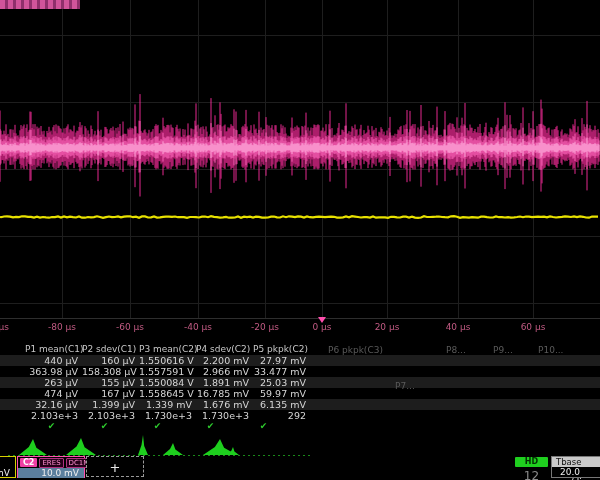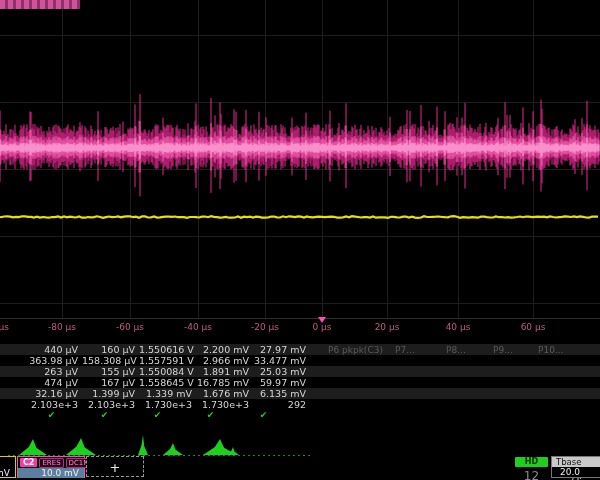--- a/index.html
+++ b/index.html
@@ -85,20 +85,28 @@
       <span class="axis-label" style="left: 130px;">-60 µs</span>
       <span class="axis-label" style="left: 198px;">-40 µs</span>
       <span class="axis-label" style="left: 265px;">-20 µs</span>
       <span class="axis-label" style="left: 322px;">0 µs</span>
       <span class="axis-label" style="left: 387px;">20 µs</span>
       <span class="axis-label" style="left: 458px;">40 µs</span>
       <span class="axis-label" style="left: 533px;">60 µs</span>
     </div>
 
   <div class="mtable">
+    <div class="trow" id="thead">
+        <span class="spacer"></span>
+        <span class="th">P1 mean(C1)</span>
+        <span class="th">P2 sdev(C1)</span>
+        <span class="th">P3 mean(C2)</span>
+        <span class="th">P4 sdev(C2)</span>
+        <span class="th">P5 pkpk(C2)</span>
+      </div>
     <div id="tbody">
         <div class="trow stripe">
           <span class="spacer"></span>
           <span class="td">440 µV</span>
           <span class="td">160 µV</span>
           <span class="td">1.550616 V</span>
           <span class="td">2.200 mV</span>
           <span class="td">27.97 mV</span>
         </div>
         <div class="trow">
@@ -145,21 +153,21 @@
           <span class="spacer"></span>
           <span class="chk">✔</span>
           <span class="chk">✔</span>
           <span class="chk">✔</span>
           <span class="chk">✔</span>
           <span class="chk">✔</span>
         </div>
       </div>
     <div id="dimheads">
         <span class="dimh" style="left: 308px;">P6 pkpk(C3)</span>
-        <span class="dimh" style="left: 375px;">P7...</span>
+        <span class="dimh" style="left: 375px; margin-top: 36px;">P7...</span>
         <span class="dimh" style="left: 426px;">P8...</span>
         <span class="dimh" style="left: 473px;">P9...</span>
         <span class="dimh" style="left: 518px;">P10...</span>
         <span class="dimh" style="left: 592px;">P1</span>
       </div>
   </div>
 
   <svg id="histicons" width="600" height="24" viewBox="0 0 600 24">
       <line x1="8" x2="310" y1="21.5" y2="21.5" stroke="#1a8a1a" stroke-dasharray="2 3"></line>
       <polygon points="19,21 28.8,13 33,5 36.36,13.8 47,21" fill="#1ecf1e"></polygon>

